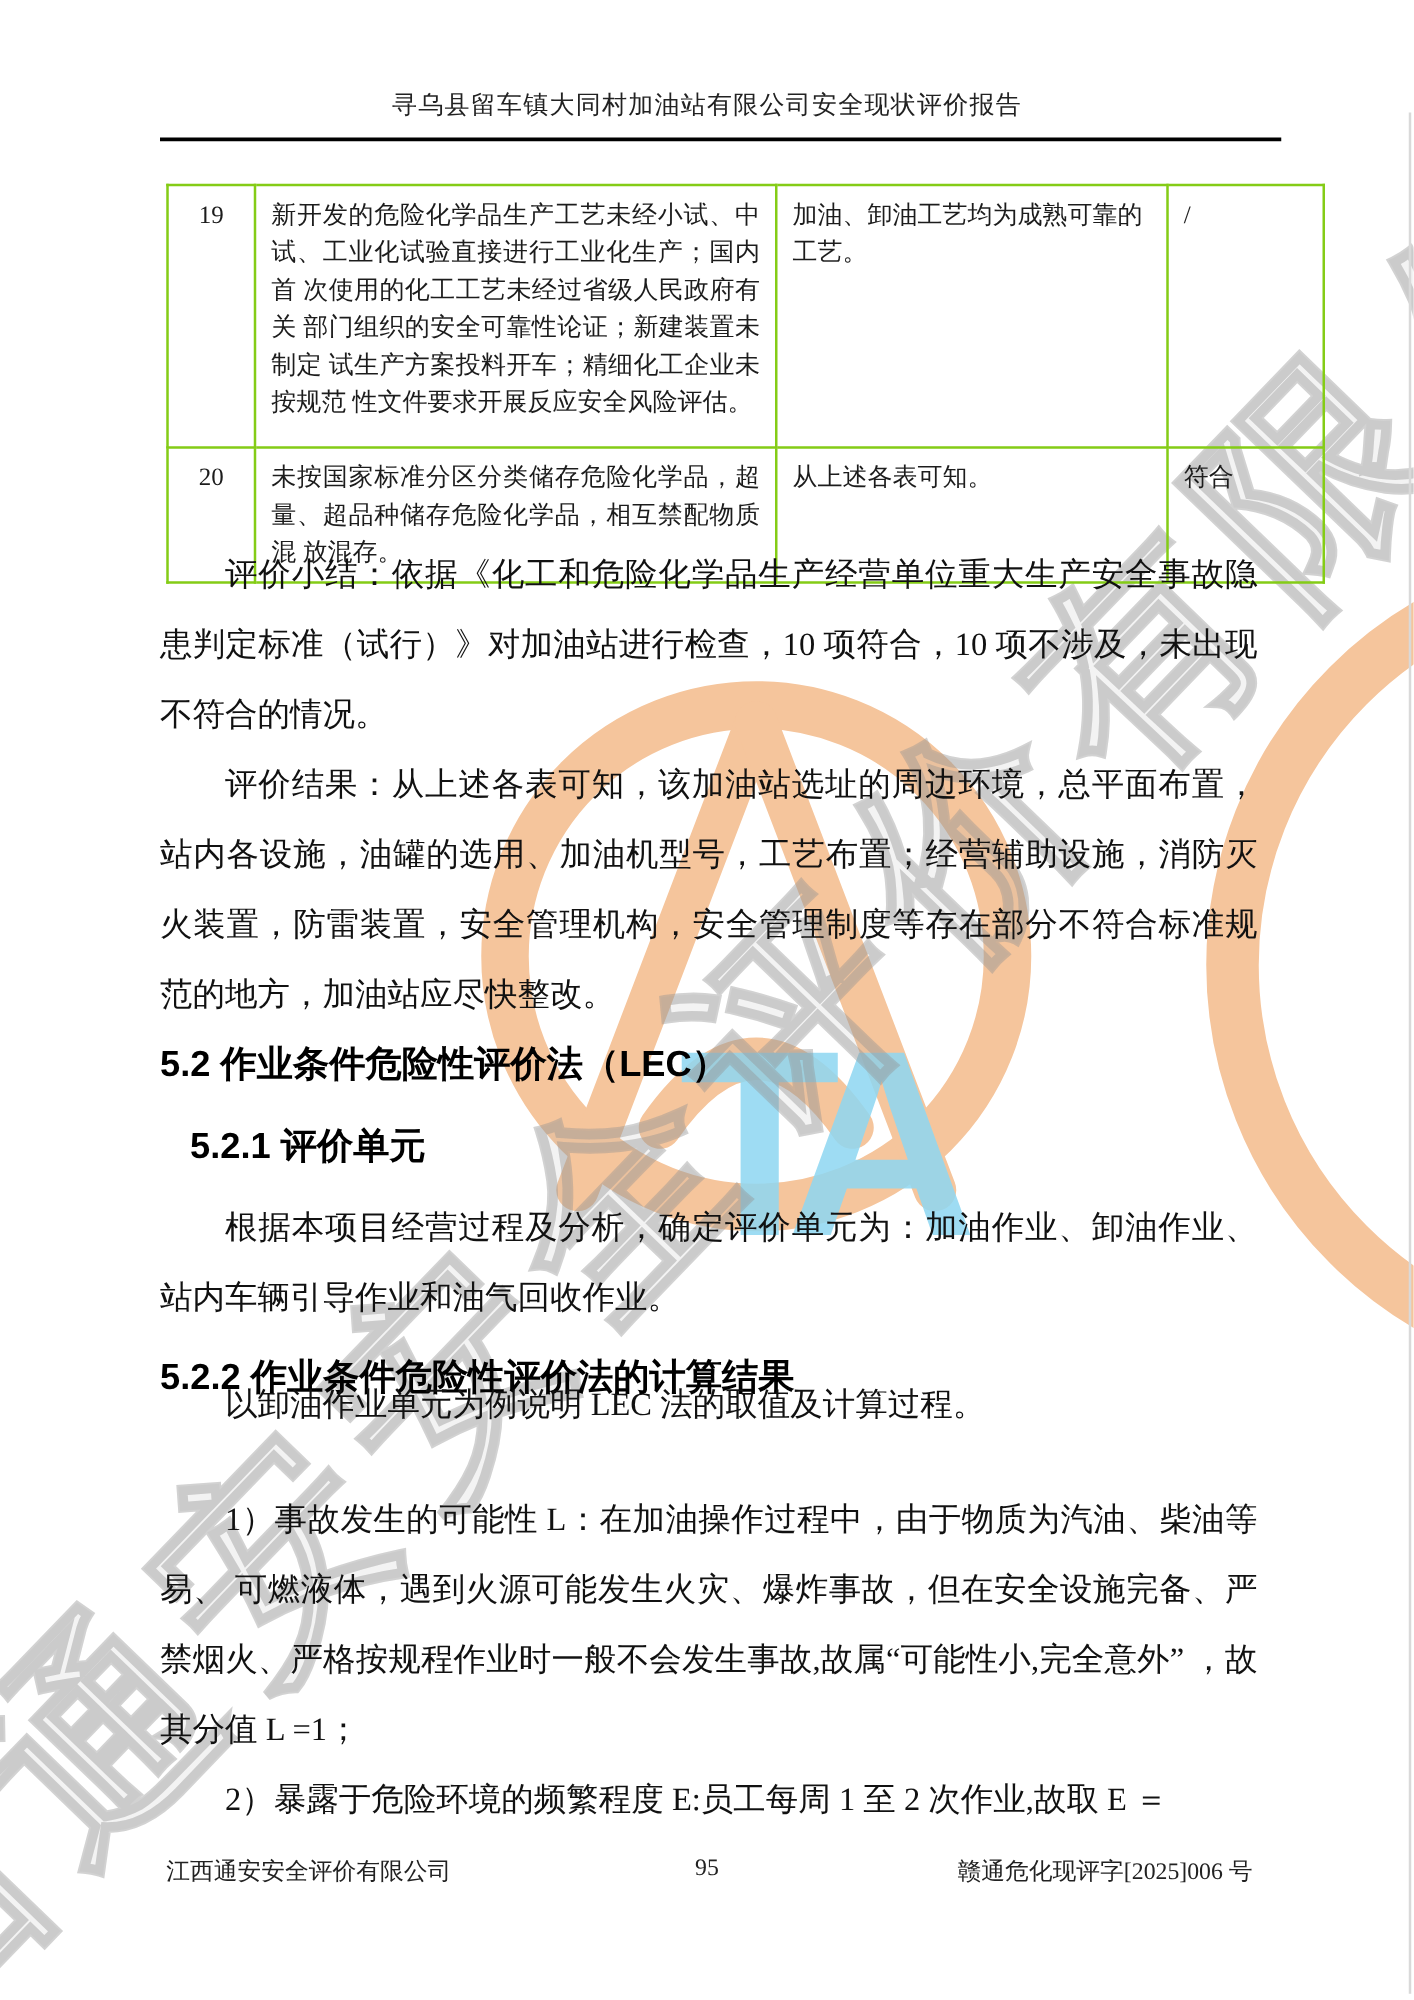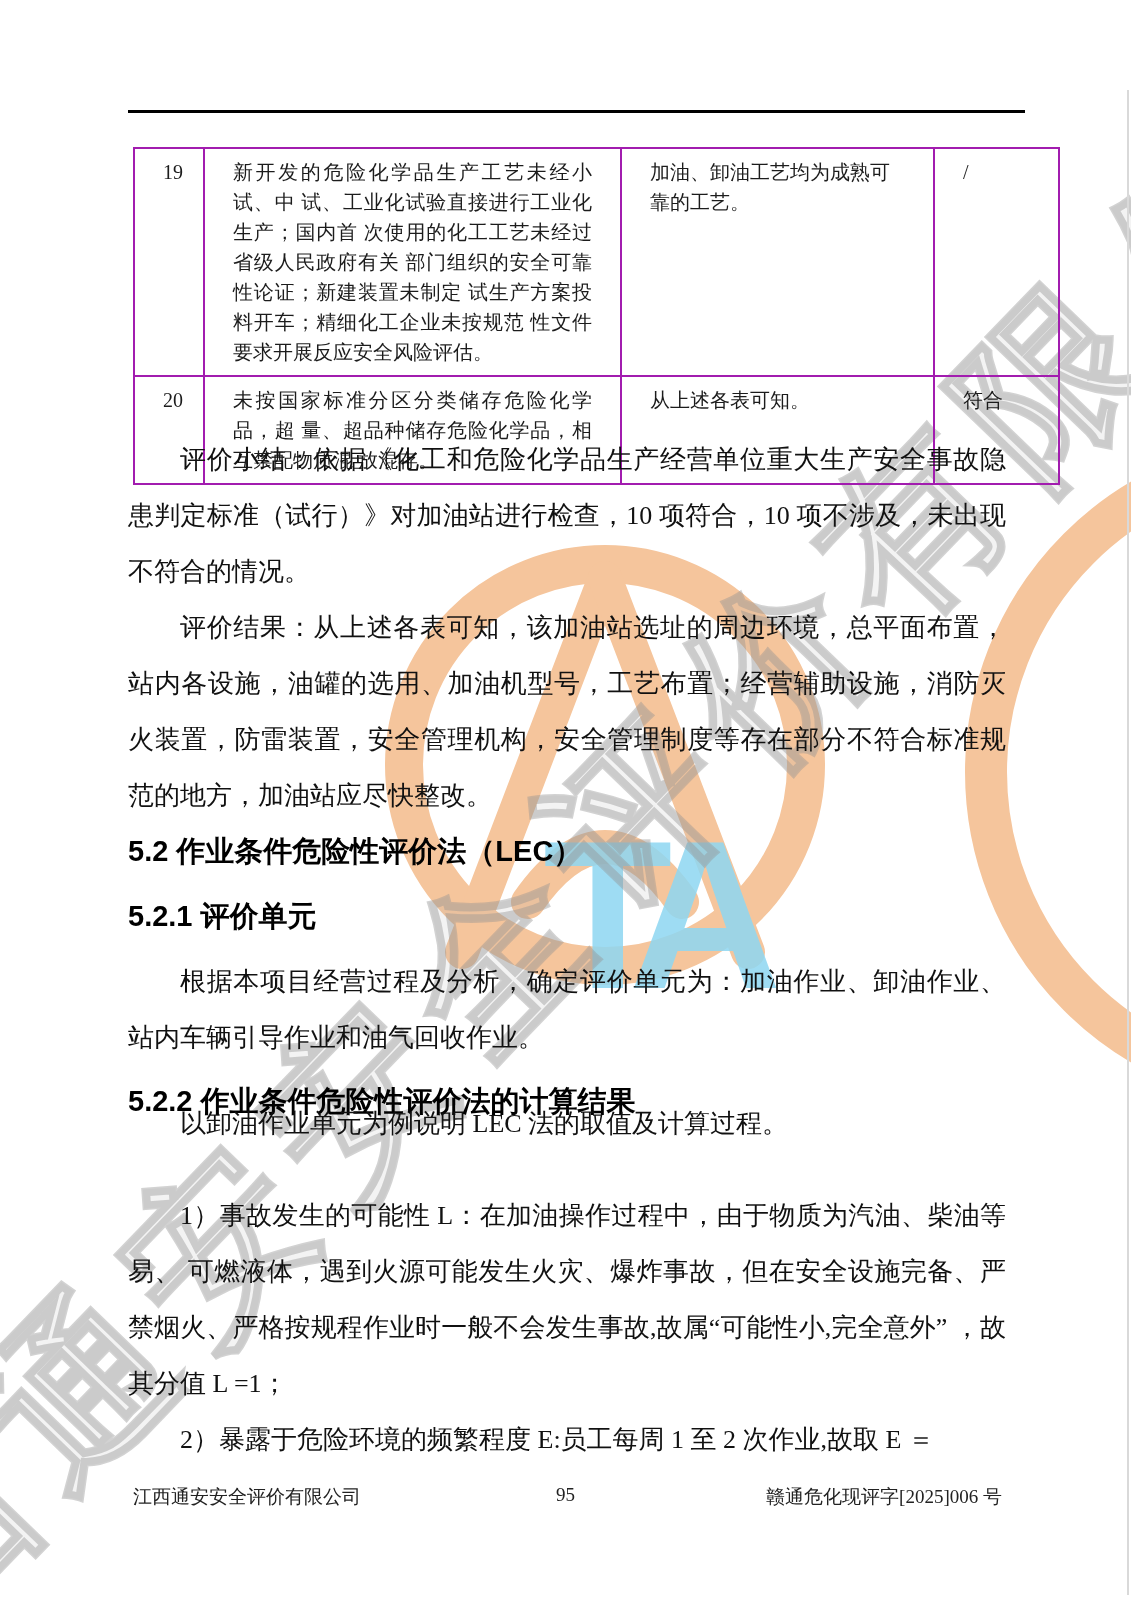--- a/index.html
+++ b/index.html
@@ -31,21 +31,21 @@
   }
   .header-rule { position:absolute; top:110px; left:128px; width:897px; height:3px; background:#000; }
   .scan-edge { position:absolute; right:2px; top:90px; width:2px; height:1505px; background:#d9d9d9; }
 
   table.check-table {
     position:absolute; top:147px; left:133px; width:925px;
     border-collapse:collapse; table-layout:fixed; font-size:20px; color:#1c1c1c;
     background:transparent;
   }
   table.check-table td {
-    border:2px solid #a21caf; vertical-align:top; padding:8px 28px; line-height:30px;
+    border:2px solid #84cc16; vertical-align:top; padding:8px 12px; line-height:30px;
   }
   td.cell-no { text-align:center; padding-left:2px; padding-right:2px; }
   td.cell-item { text-align:justify; }
 
   .para {
     position:absolute; left:128px; width:878px; font-size:26px; line-height:56px;
     text-align:justify; text-indent:2em; color:#111;
   }
   .para.nojust { text-align:left; }
   .hd {
@@ -75,20 +75,21 @@
     <g stroke="#f5c59c" fill="none" stroke-width="42">
       <circle cx="1302" cy="772" r="316"></circle>
     </g>
   </svg>
 
   <div class="wm-diagonal">江西通安安全评价有限公司</div>
 
 
   <div class="content">
 
+    <div class="doc-header">寻乌县留车镇大同村加油站有限公司安全现状评价报告</div>
     <div class="header-rule"></div>
     <div class="scan-edge"></div>
 
     <table class="check-table">
       <colgroup>
         <col style="width:70px">
           <col style="width:417px">
           <col style="width:313px">
           <col style="width:125px">
       </colgroup>
@@ -107,21 +108,21 @@
         </tr>
       </tbody>
     </table>
 
     <div class="para" style="top:432px;font-family:Liberation Serif, serif;">评价小结：依据《化工和危险化学品生产经营单位重大生产安全事故隐患判定标准（试行）》对加油站进行检查，10 项符合，10 项不涉及，未出现不符合的情况。</div>
 
     <div class="para" style="top:600px;">评价结果：从上述各表可知，该加油站选址的周边环境，总平面布置，站内各设施，油罐的选用、加油机型号，工艺布置；经营辅助设施，消防灭火装置，防雷装置，安全管理机构，安全管理制度等存在部分不符合标准规范的地方，加油站应尽快整改。</div>
 
     <div class="hd" style="top:832px;">5.2 作业条件危险性评价法（LEC）</div>
 
-    <div class="hd" style="top:897px;">5.2.1 评价单元</div>
+    <div class="hd" style="top:897px;margin-left:24px;">5.2.1 评价单元</div>
 
     <div class="para" style="top:954px;">根据本项目经营过程及分析，确定评价单元为：加油作业、卸油作业、站内车辆引导作业和油气回收作业。</div>
 
     <div class="hd" style="top:1082px;">5.2.2 作业条件危险性评价法的计算结果</div>
 
     <div class="para nojust" style="top:1096px;">以卸油作业单元为例说明 LEC 法的取值及计算过程。</div>
 
     <div class="para" style="top:1188px;">1）事故发生的可能性 L：在加油操作过程中，由于物质为汽油、柴油等易、 可燃液体，遇到火源可能发生火灾、爆炸事故，但在安全设施完备、严禁烟火、严格按规程作业时一般不会发生事故,故属“可能性小,完全意外” ，故其分值 L  =1；</div>
 
     <div class="para nojust" style="top:1412px;">2）暴露于危险环境的频繁程度 E:员工每周 1 至 2 次作业,故取 E ＝</div>

